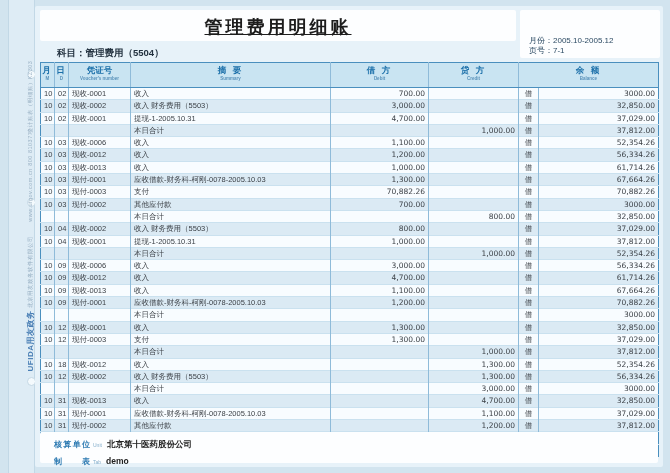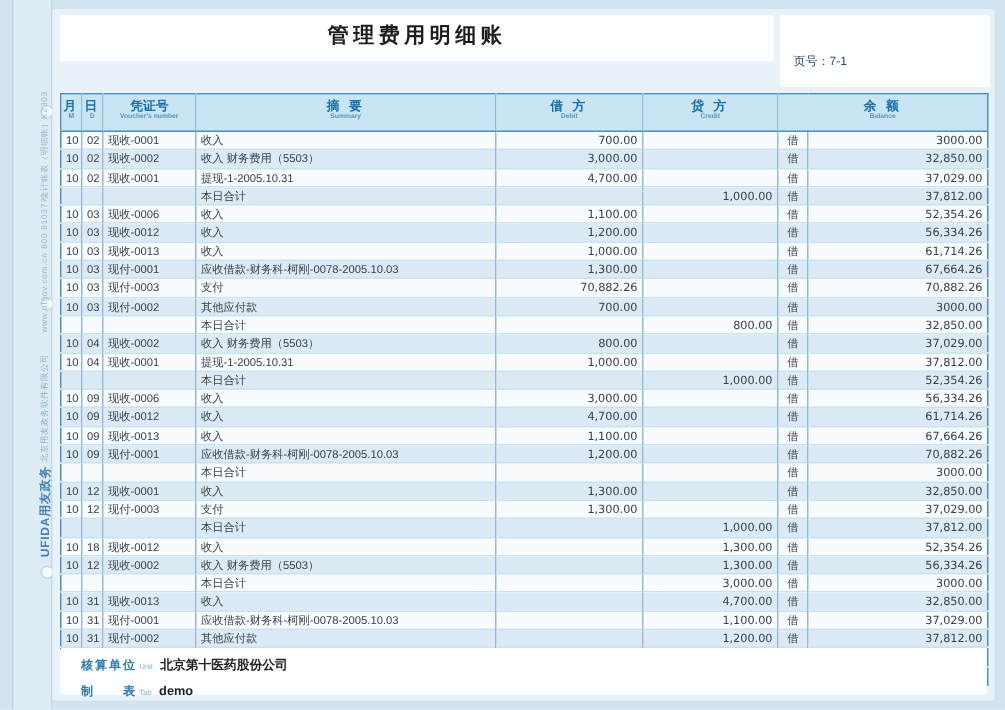--- a/index.html
+++ b/index.html
@@ -24,21 +24,21 @@
   .vtext.company{color:#93acc0;}
 
   
   #paper{position:absolute;left:35px;top:6px;width:628px;height:461px;
          background:#e7f2f9;border-radius:2px;}
 
   
   #title-box{position:absolute;left:5px;top:4px;width:476px;height:31px;
              background:#fdfeff;border-radius:2px;}
   #title-box .ttl{display:block;text-align:center;margin-top:5px;
-                  font-size:14px;font-weight:bold;letter-spacing:3px;color:#1d1d1d;}
+                  font-size:18px;font-weight:bold;letter-spacing:3px;color:#1d1d1d;text-decoration:underline;}
   #subject-line{position:absolute;left:22px;top:41px;font-size:9.5px;font-weight:bold;color:#22313f;}
   #info-box{position:absolute;left:485px;top:4px;width:140px;height:48px;
             background:#fdfeff;border-radius:2px;font-size:8px;color:#2c4a63;}
   #info-box .line{margin-left:9px;line-height:10px;}
   #info-box .pad{height:26px;}
 
   
   #ledger{position:absolute;left:5px;top:56px;width:618px;
           border-collapse:collapse;table-layout:fixed;
           border:1px solid #4a8fbe;background:#f8fcff;}
@@ -84,23 +84,25 @@
     <span class="vtext company" style="top:272px">北京用友政务软件有限公司</span>
     <span class="vtext brand" style="top:341px">UFIDA用友政务</span>
   </div>
 
   <div id="paper">
 
     <div id="title-box">
       <span class="ttl">管理费用明细账</span>
     </div>
 
+    <div id="subject-line"><span>科目：</span><span>管理费用（5504）</span></div>
 
     <div id="info-box">
       <div class="pad"></div>
+      <div class="line"><span>月份：</span><span>2005.10-2005.12</span></div>
       <div class="line"><span>页号：</span><span>7-1</span></div>
     </div>
 
     <table id="ledger">
       <colgroup>
         <col style="width:14px">
           <col style="width:14px">
           <col style="width:62px">
           <col style="width:200px">
         <col style="width:98px">

